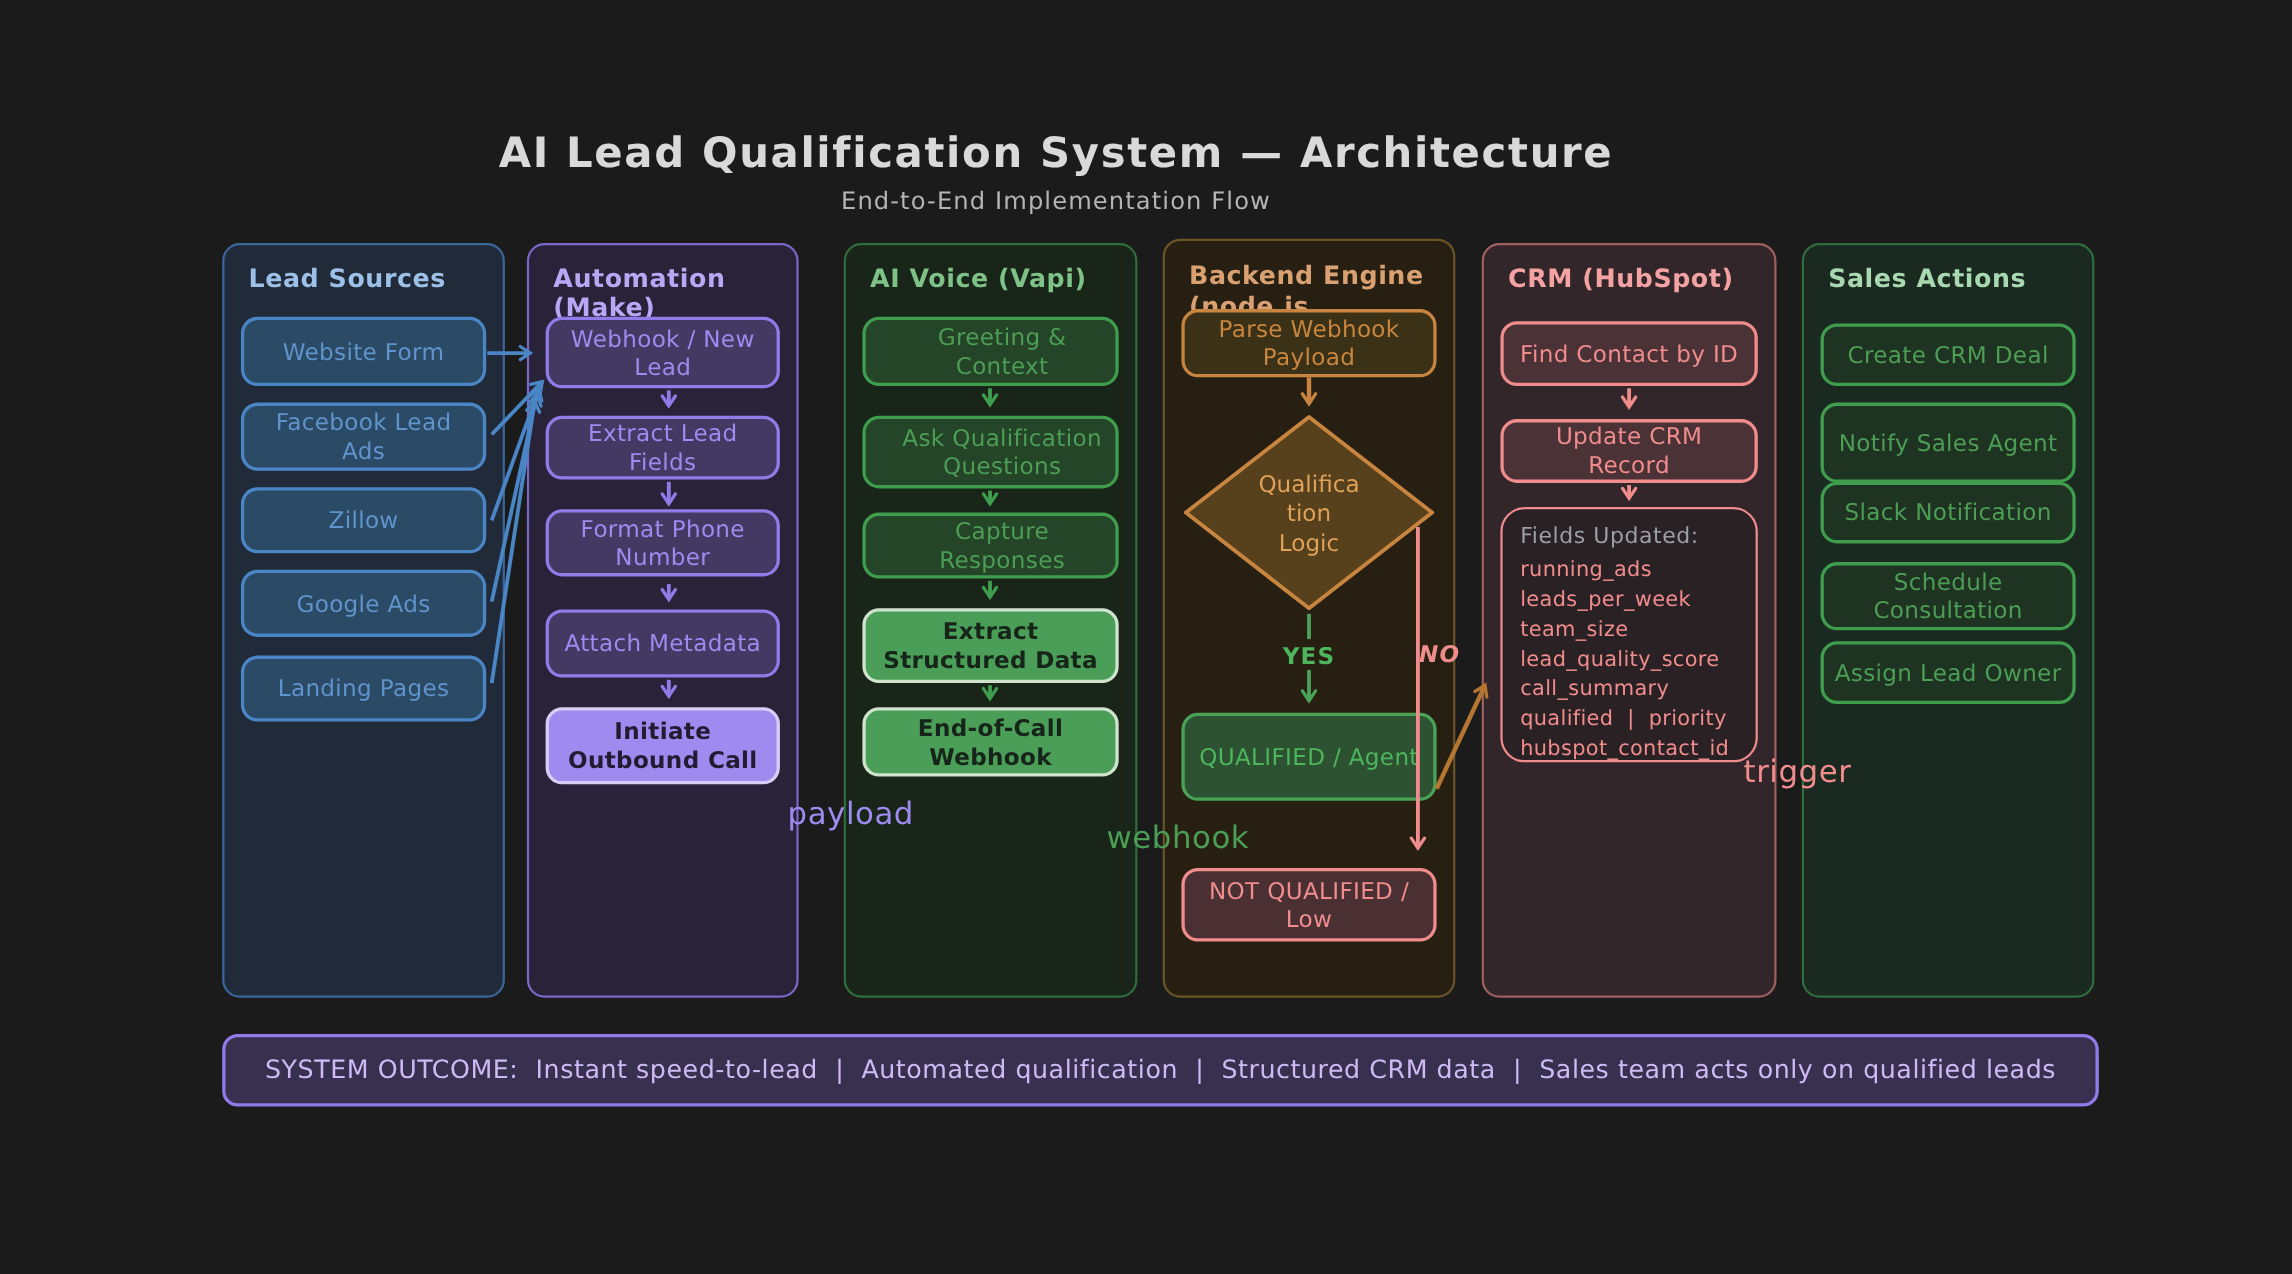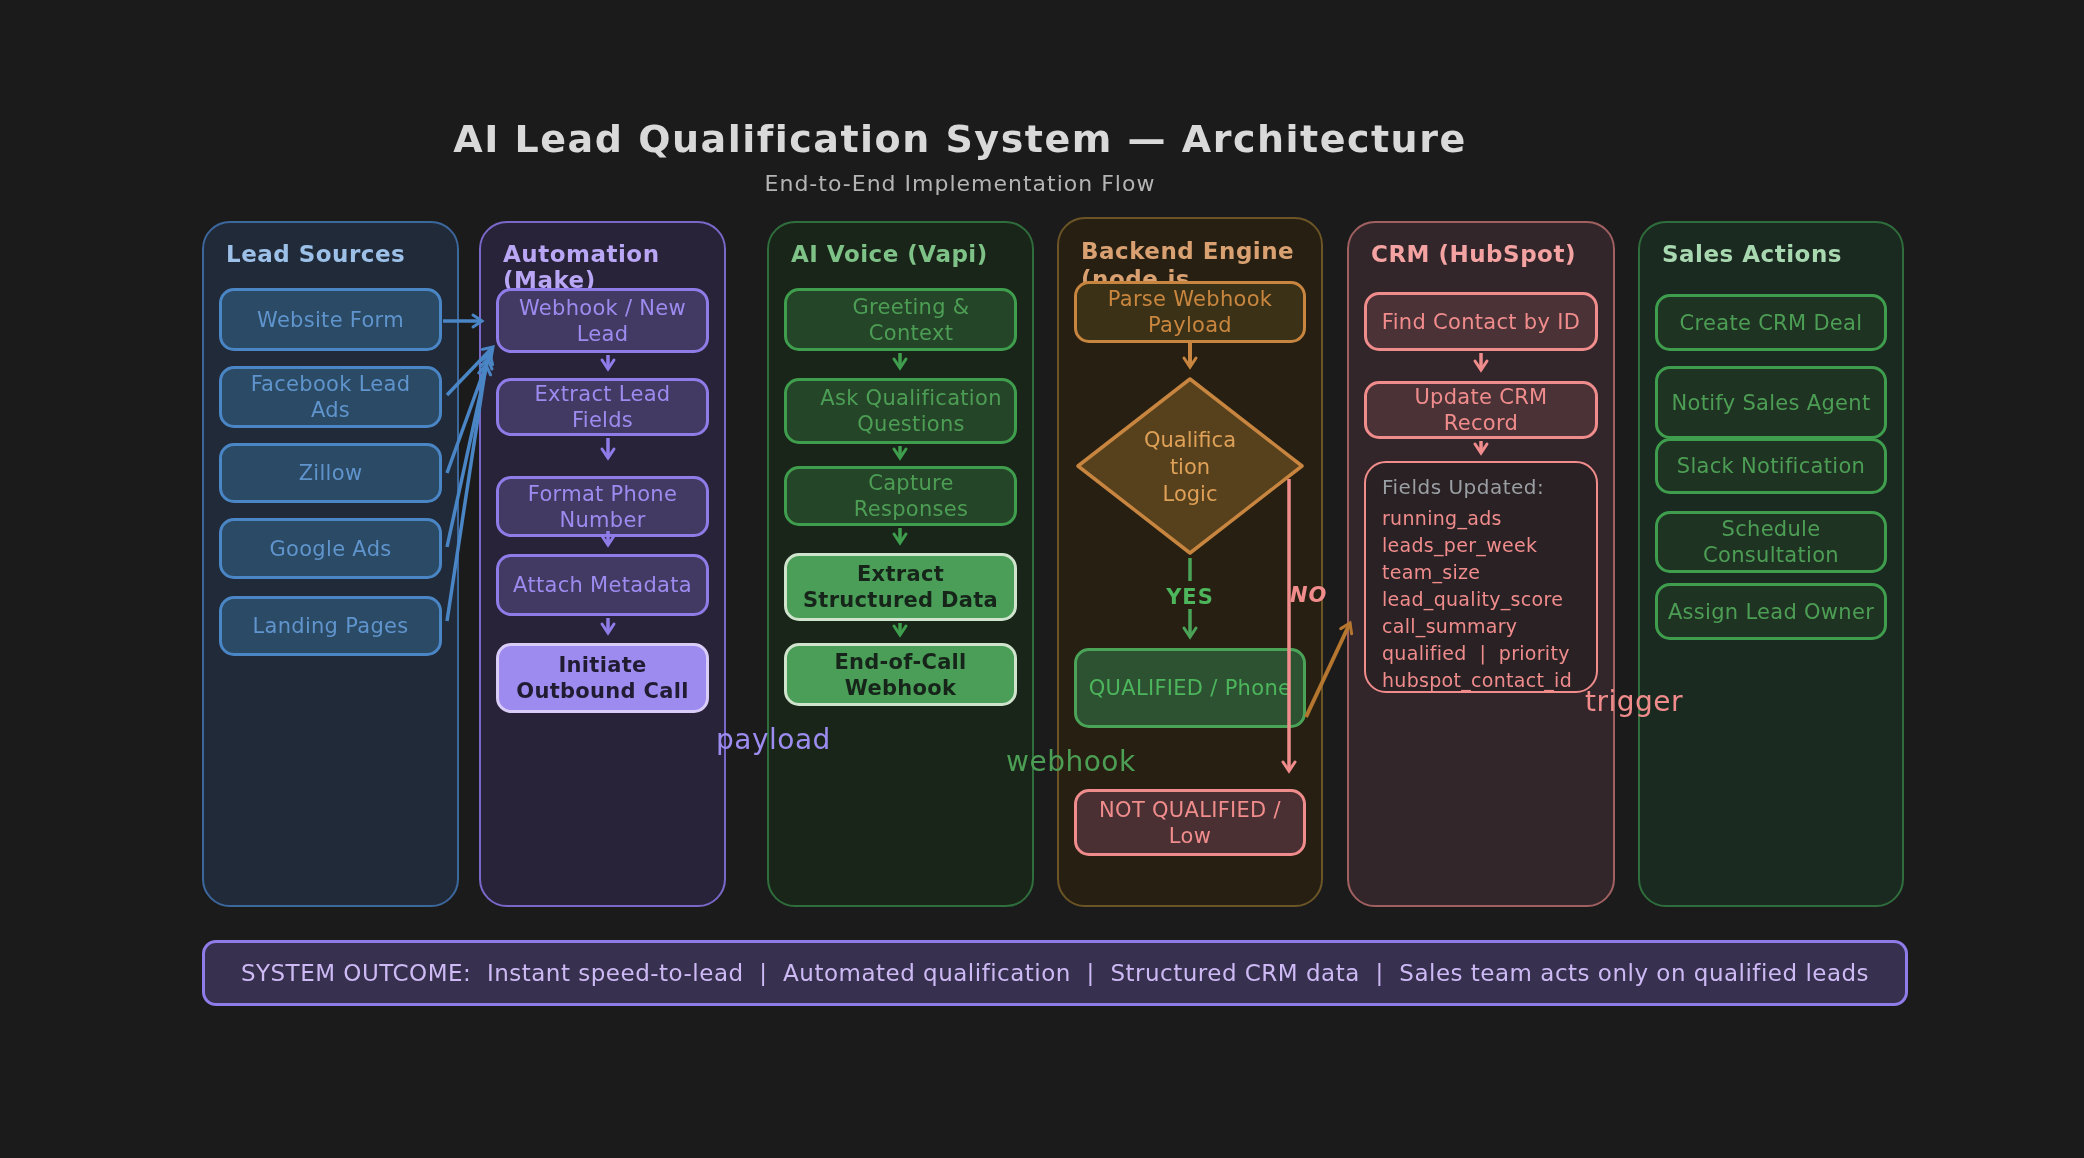--- a/index.html
+++ b/index.html
@@ -6,21 +6,21 @@
   html,body { background:#1b1b1c; }
   body { width:2084px; height:1158px; position:relative; overflow:hidden;
          font-family:"DejaVu Sans", sans-serif; }
   .canvas { position:absolute; inset:0; background:#1b1b1c;margin-top:29px; }
 
   .main-title { position:absolute; top:88px; left:0; width:1920px; text-align:center;
     font-size:38px; font-weight:600; color:#d9d9d9; letter-spacing:1.5px; }
   .sub-title { position:absolute; top:142px; left:0; width:1920px; text-align:center;
     font-size:22px; font-weight:500; color:#b4b4b4; letter-spacing:1px; }
 
-  .col { position:absolute; top:192px; height:686px; border-radius:28px; border:2.5px solid; }
+  .col { position:absolute; top:192px; height:686px; border-radius:16px; border:2.5px solid; }
   .col-title { position:absolute; top:18px; left:22px; font-size:23px; font-weight:700; letter-spacing:0.5px; }
 
   .col-lead    { left:202px;  width:257px; background:#202a38; border-color:#3c679c; }
   .col-auto    { left:479px;  width:247px; background:#282339; border-color:#7a68c9; }
   .col-vapi    { left:767px;  width:267px; background:#182518; border-color:#2f6e3c; }
   .col-backend { left:1057px; width:266px; background:#272012; border-color:#6b5426; top:188px; height:690px; }
   .col-crm     { left:1347px; width:268px; background:#32262a; border-color:#a06060; }
   .col-sales   { left:1638px; width:266px; background:#1b2a21; border-color:#2f6e3c; }
 
   .col-lead .col-title    { color:#9dc0e8; }
@@ -83,41 +83,41 @@
     <div class="node n-blue" style="top:143px;height:62px;">Facebook Lead Ads</div>
     <div class="node n-blue" style="top:220px;height:60px;">Zillow</div>
     <div class="node n-blue" style="top:295px;height:61px;">Google Ads</div>
     <div class="node n-blue" style="top:373px;height:60px;">Landing Pages</div>
   </section>
 
   <section class="col col-auto">
     <div class="col-title">Automation (Make)</div>
     <div class="node n-purple" style="top:65px;height:65px;">Webhook / New Lead</div>
     <div class="node n-purple" style="top:155px;height:58px;">Extract Lead Fields</div>
-    <div class="node n-purple" style="top:253px;height:61px;">Format Phone Number</div>
+    <div class="node n-purple" style="top:240px;height:61px;">Format Phone Number</div>
     <div class="node n-purple" style="top:331px;height:62px;">Attach Metadata</div>
     <div class="node n-purple-filled" style="top:420px;height:70px;">Initiate Outbound Call</div>
   </section>
 
   <section class="col col-vapi">
     <div class="col-title">AI Voice (Vapi)</div>
     <div class="node n-green" style="top:65px;height:63px;">Greeting &amp; Context</div>
     <div class="node n-green" style="top:155px;height:66px;">Ask Qualification Questions</div>
     <div class="node n-green" style="top:243px;height:60px;">Capture Responses</div>
     <div class="node n-green-filled" style="top:330px;height:68px;">Extract Structured Data</div>
     <div class="node n-green-filled" style="top:420px;height:63px;">End-of-Call Webhook</div>
   </section>
 
   <section class="col col-backend">
     <div class="col-title">
       <div>Backend Engine</div>
       <div>(node.js, express.js)</div>
     </div>
     <div class="node n-orange" style="top:62px;height:62px;">Parse Webhook Payload</div>
-    <div class="node n-qualified" style="top:429px;height:80px;">QUALIFIED / Phone</div>
+    <div class="node n-qualified" style="top:429px;height:80px;">QUALIFIED / Agent</div>
     <div class="node n-notqualified" style="top:570px;height:67px;">NOT QUALIFIED / Low</div>
   </section>
 
   <section class="col col-crm">
     <div class="col-title">CRM (HubSpot)</div>
     <div class="node n-crm" style="top:69px;height:59px;">Find Contact by ID</div>
     <div class="node n-crm" style="top:158px;height:58px;">Update CRM Record</div>
     <div class="fields-box">
       <div class="fields-title">Fields Updated:</div>
       <div class="field-line">running_ads</div>

